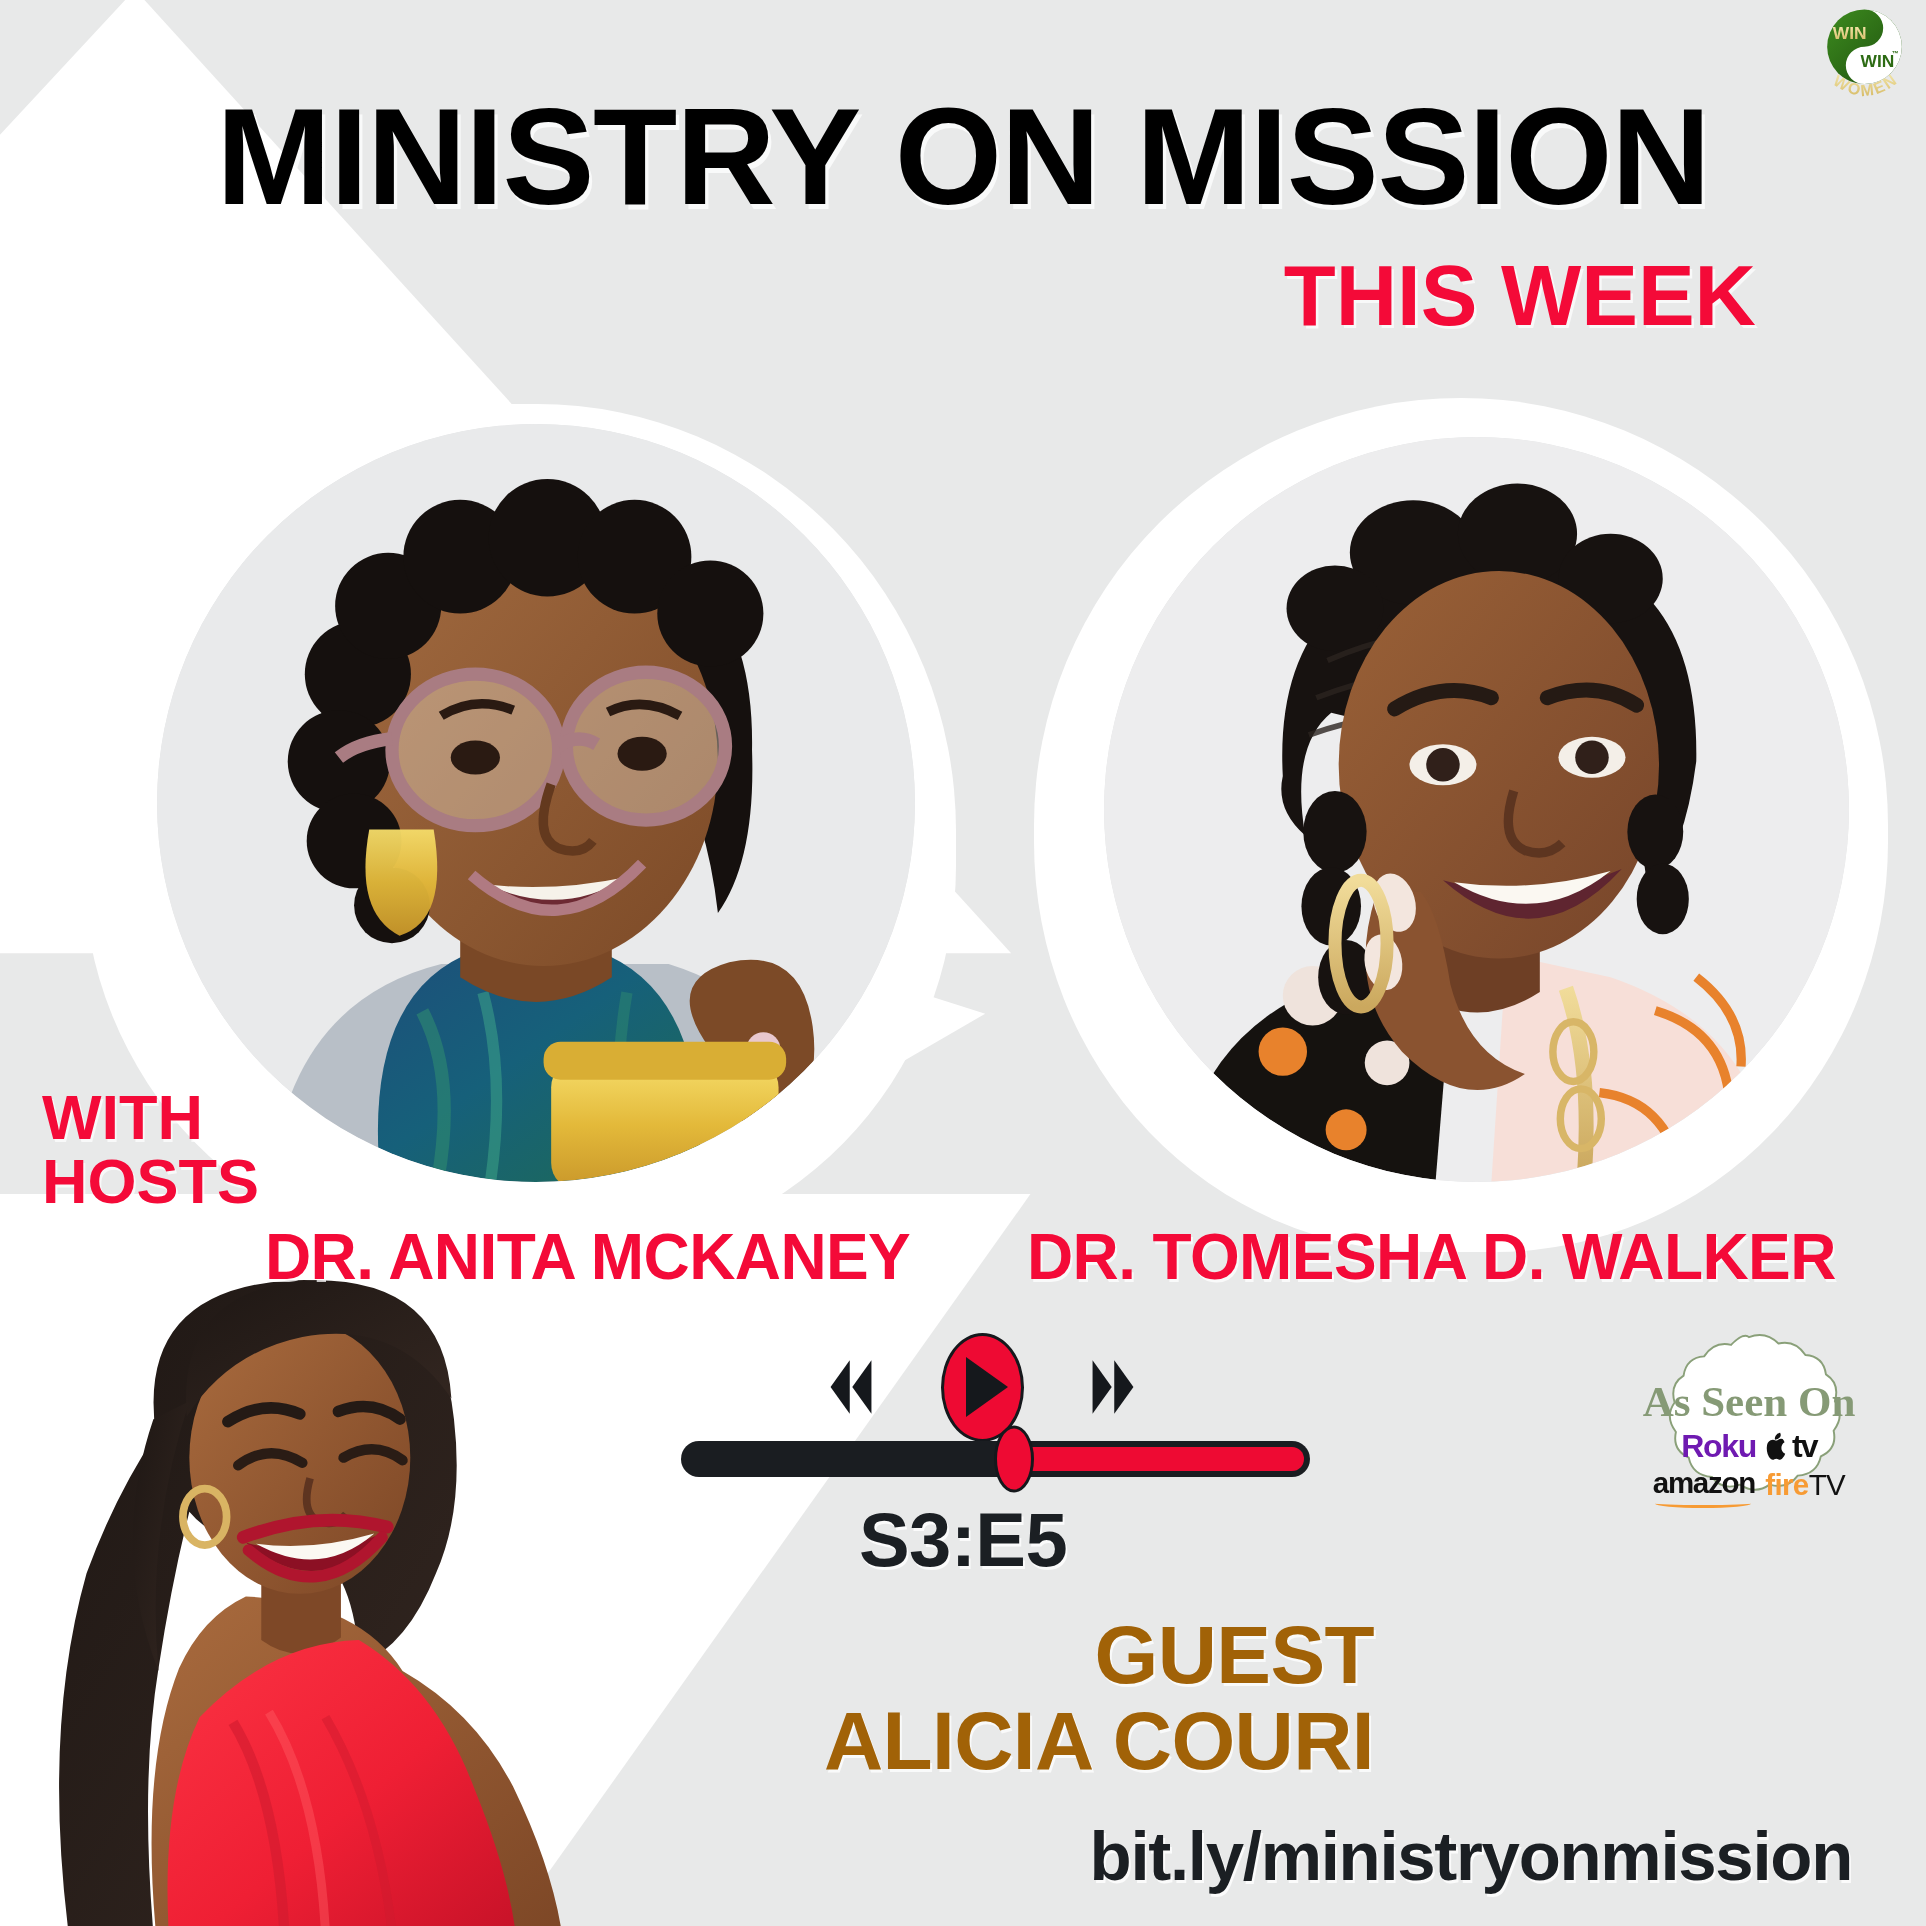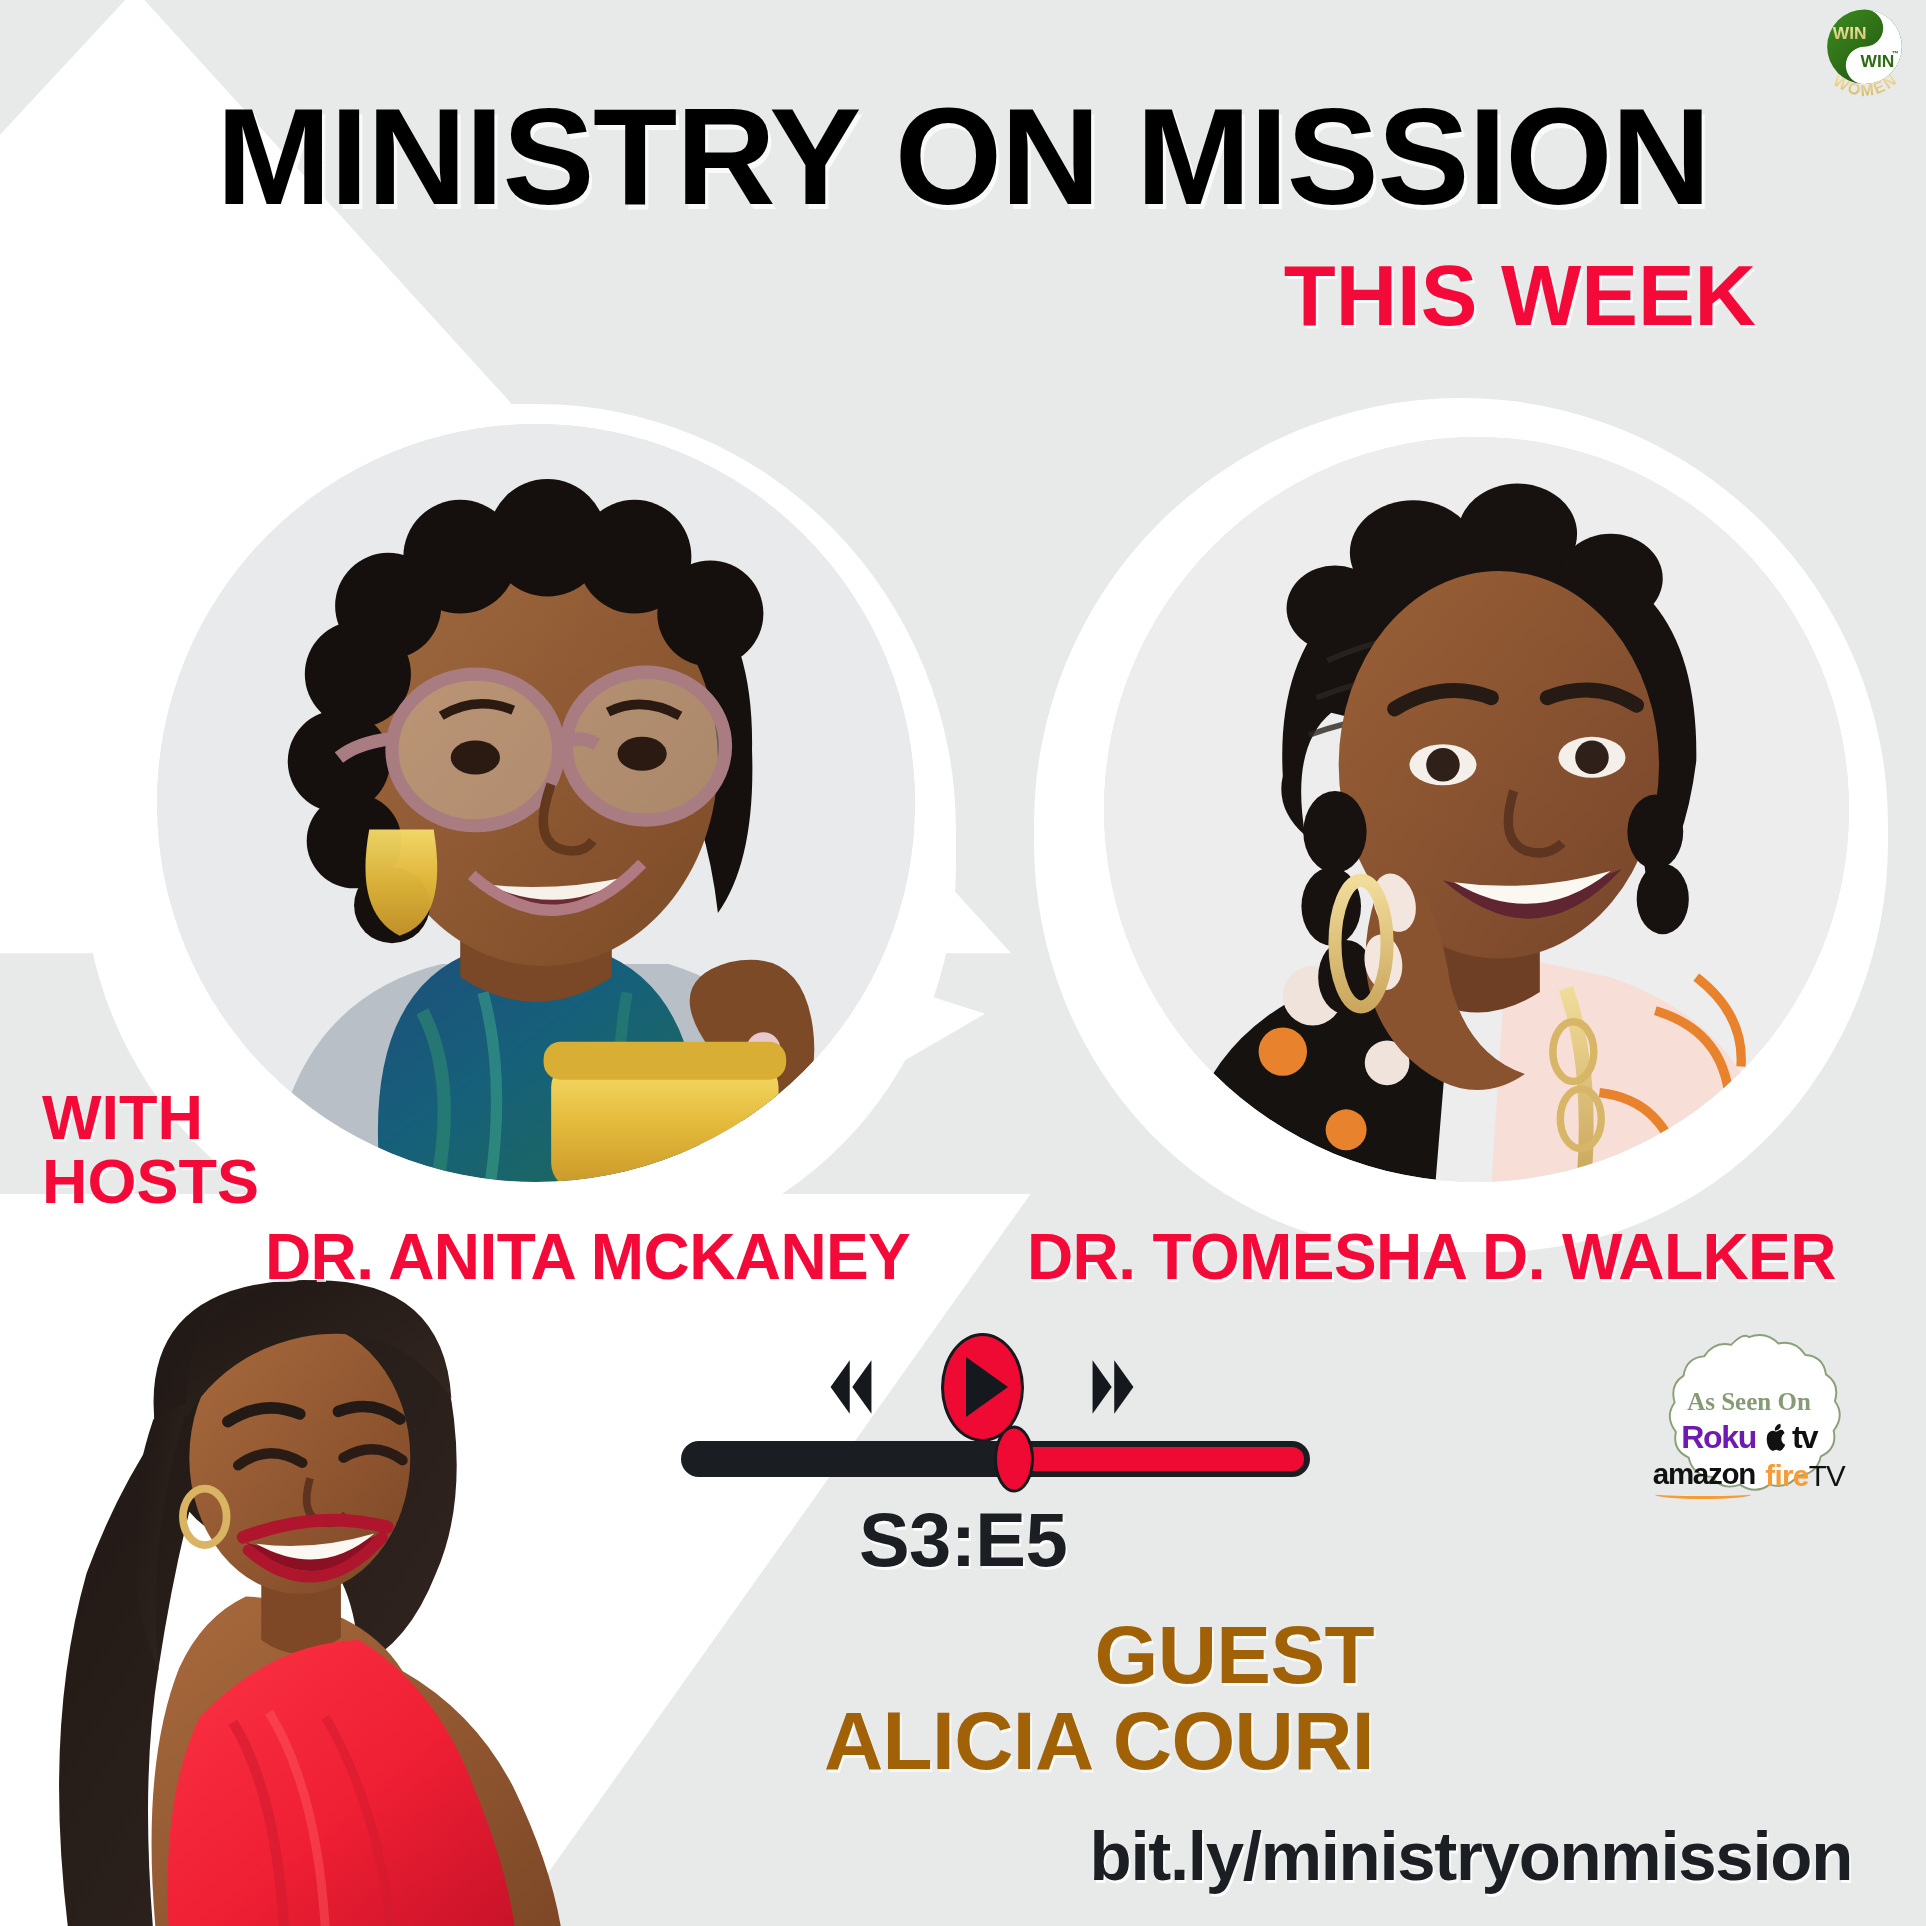--- a/index.html
+++ b/index.html
@@ -214,21 +214,21 @@
   }
   .badge-svg { position:absolute; inset:0; }
   .badge-inner {
     position:relative; z-index:2;
     display:flex; flex-direction:column; align-items:center;
     gap:6.4px;
   }
   .badge-title {
     font-family:"Liberation Serif", serif;
     font-weight:bold;
-    font-size:25px;
+    font-size:43px;
     color:#869a76;
     line-height:1;
   }
   .badge-row { display:flex; justify-content:center; gap:10.3px; }
   .roku {
     font-family:"Liberation Sans", sans-serif;
     font-weight:bold; font-size:32px; color:#6f1ab1; line-height:1;
     letter-spacing:-1.3px;
   }
   .appletv {

